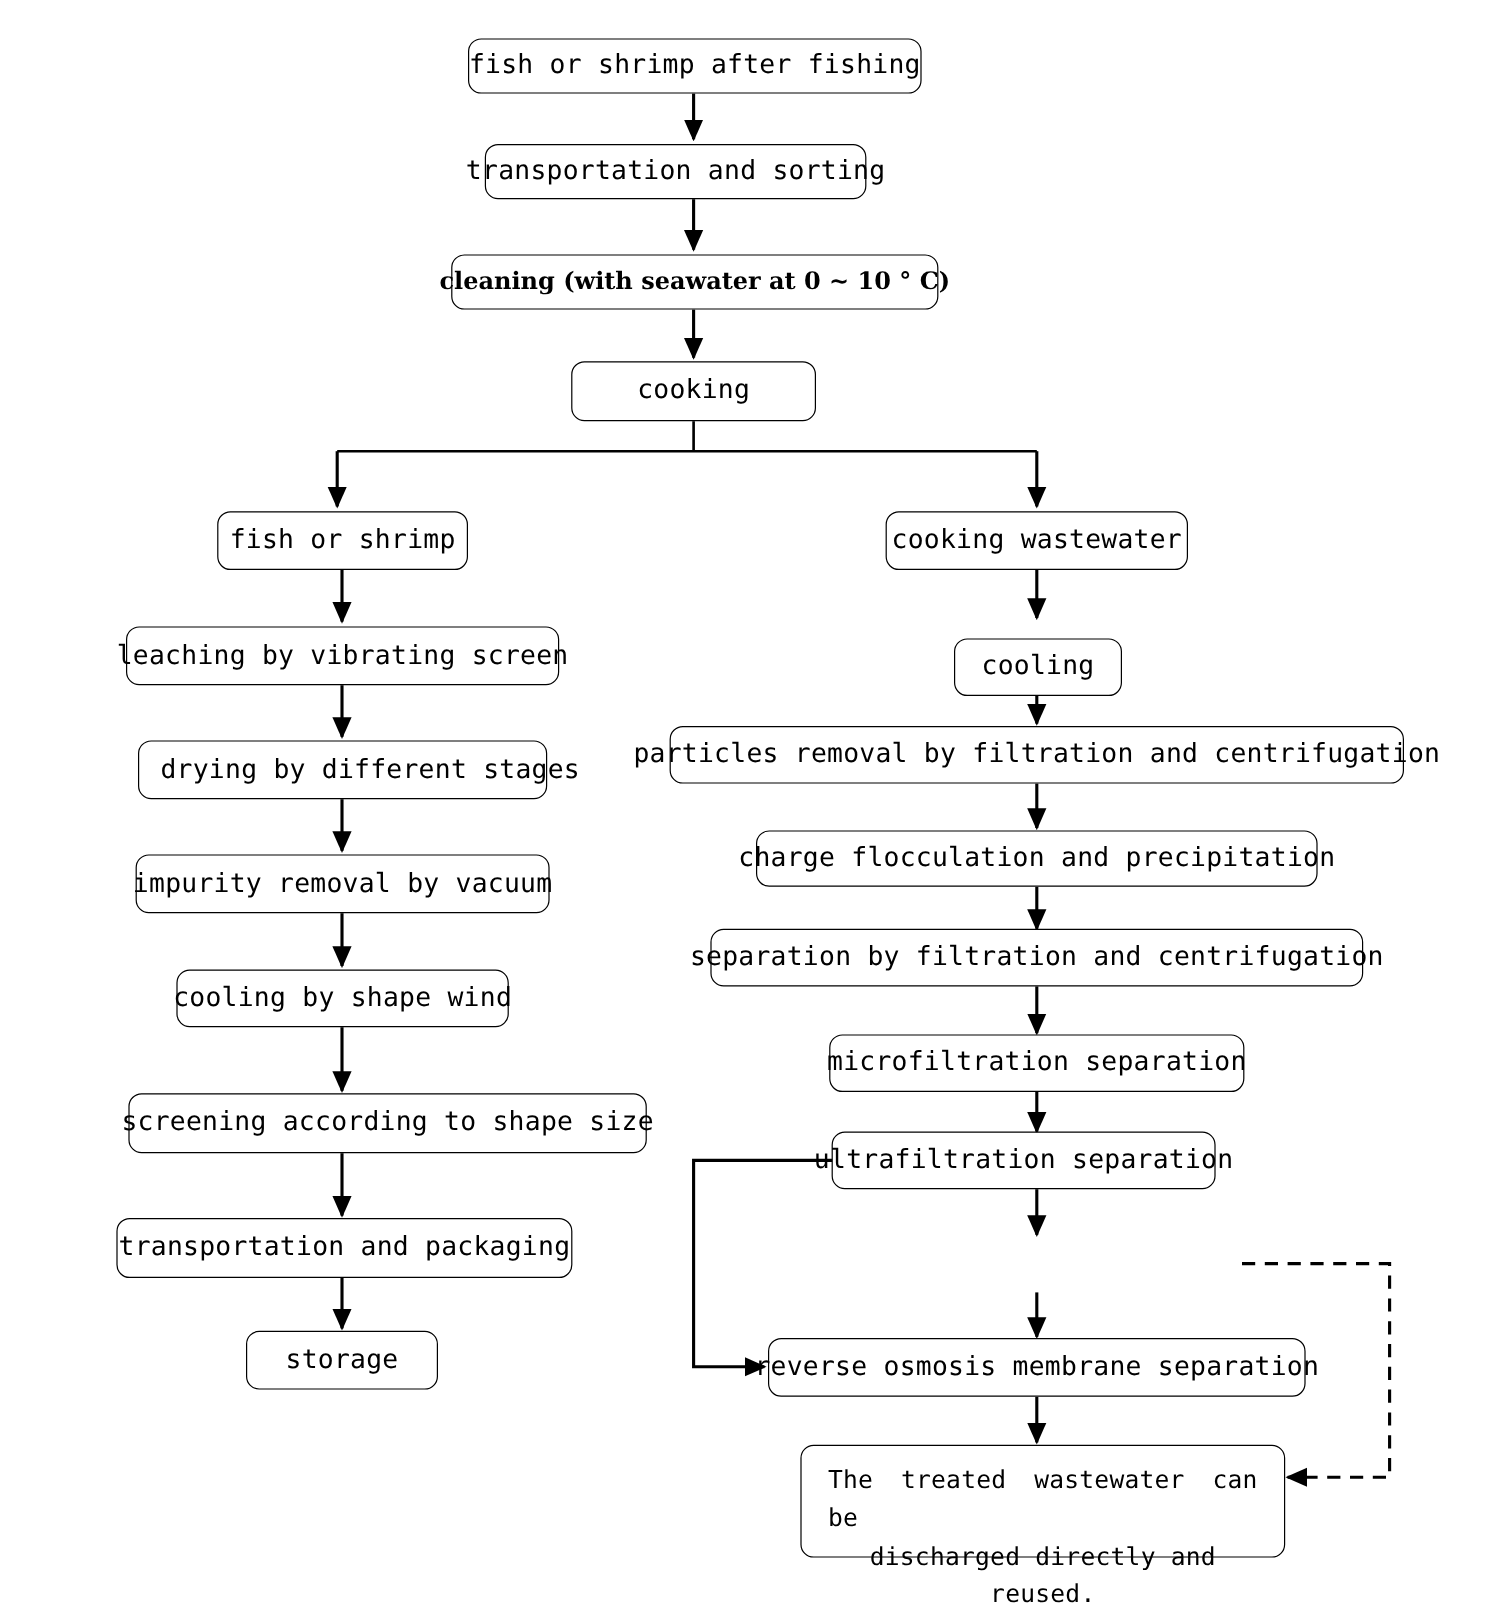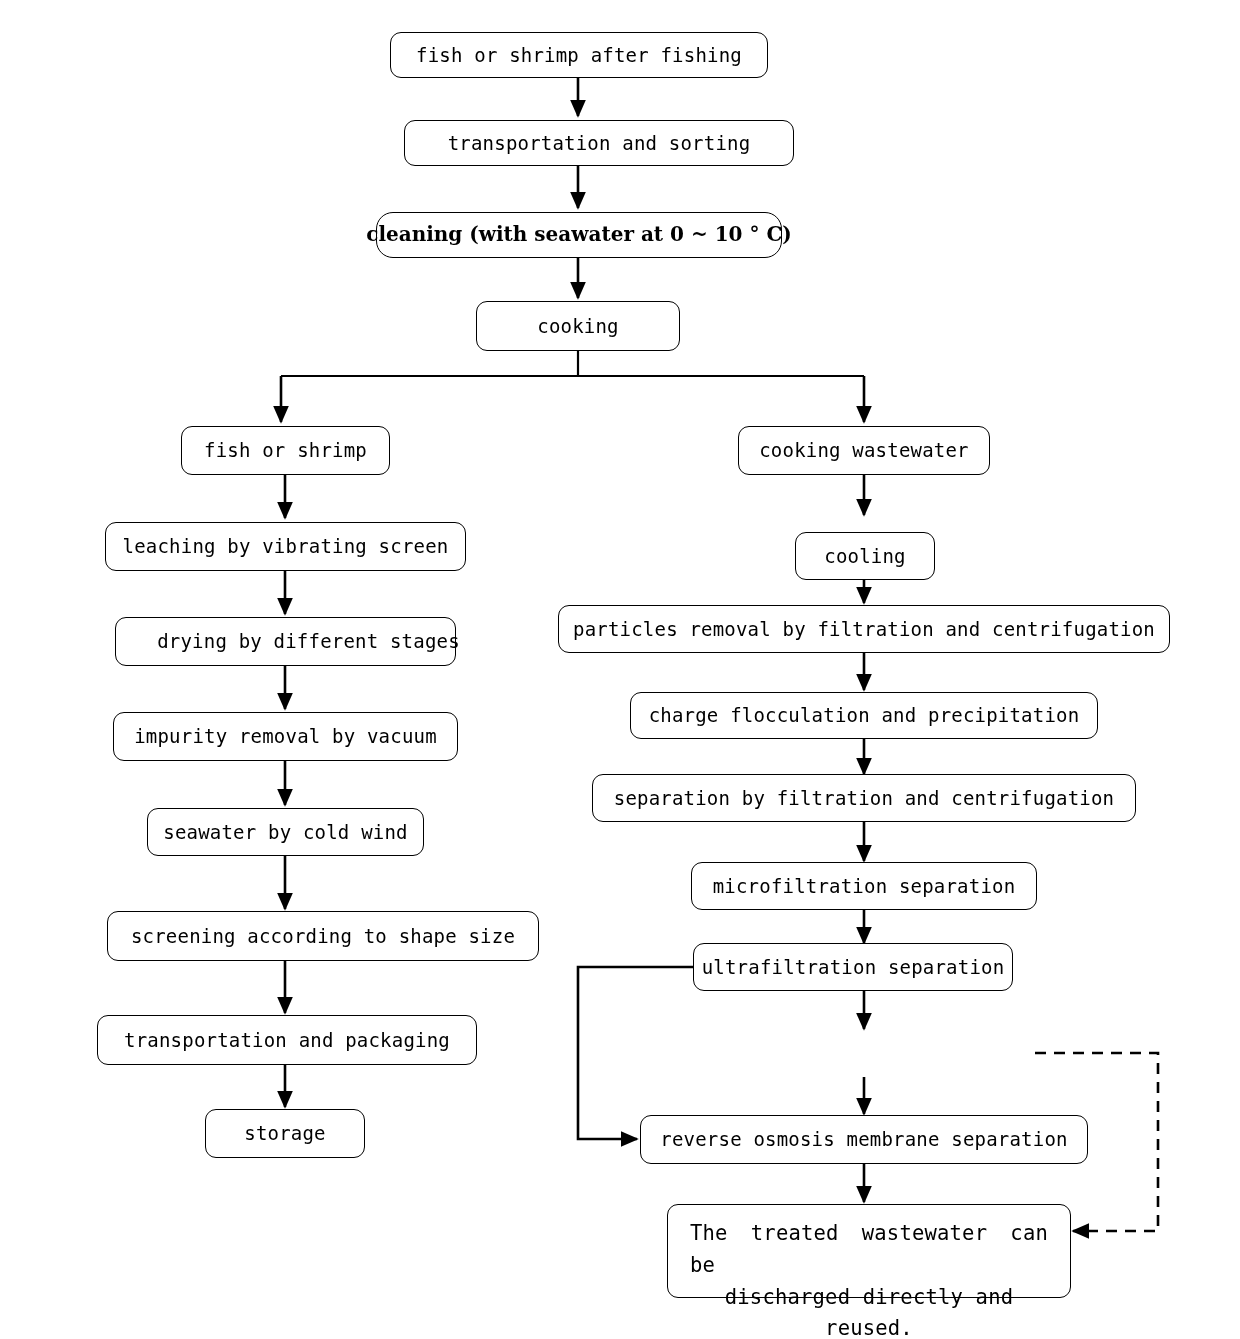--- a/index.html
+++ b/index.html
@@ -29,21 +29,21 @@
     box-sizing: border-box;
     border: 1.6px solid #000000;
     border-radius: 11px;
     background: #ffffff;
     display: flex;
     align-items: center;
     justify-content: center;
     text-align: center;
     color: #000000;
     font-family: "DejaVu Sans Mono", "Liberation Mono", monospace;
-    font-size: 19px;
+    font-size: 22px;
     line-height: 1.18;
     letter-spacing: 0.2px;
     z-index: 2;
     white-space: nowrap;
   }
   .node.bold-serif {
     font-family: "DejaVu Serif", "Liberation Serif", serif;
     font-weight: bold;
     font-size: 20px;
     letter-spacing: 0;
@@ -107,35 +107,35 @@
       <line x1="864" y1="1164" x2="864" y2="1202" marker-end="url(#arrow)"></line>
 
       <polyline points="694,967 578,967 578,1139 637,1139" marker-end="url(#arrow)"></polyline>
 
       <polyline points="1035,1053 1158,1053 1158,1231 1073,1231" stroke-dasharray="11 8" marker-end="url(#arrow)"></polyline>
     </g>
   </svg>
 
   <div class="node" style="left:390px; top:32px; width:378px; height:46px;">fish or shrimp after fishing</div>
 
-  <div class="node" style="left:404px; top:120px; width:390px; height:46px;">transportation and sorting</div>
+  <div class="node" style="left:404px; top:120px; width:318px; height:46px;">transportation and sorting</div>
 
-  <div class="node bold-serif" style="left:376px; top:212px; width:406px; height:46px;border-radius:17px;">cleaning (with seawater at 0 ~ 10 ° C)</div>
+  <div class="node bold-serif" style="left:376px; top:212px; width:406px; height:46px;">cleaning (with seawater at 0 ~ 10 ° C)</div>
 
   <div class="node" style="left:476px; top:301px; width:204px; height:50px;">cooking</div>
 
   <div class="node" style="left:181px; top:426px; width:209px; height:49px;">fish or shrimp</div>
 
   <div class="node" style="left:105px; top:522px; width:361px; height:49px;">leaching by vibrating screen</div>
 
   <div class="node" style="left:115px; top:617px; width:341px; height:49px;padding-left:46px;">drying by different stages</div>
 
   <div class="node" style="left:113px; top:712px; width:345px; height:49px;">impurity removal by vacuum</div>
 
-  <div class="node" style="left:147px; top:808px; width:277px; height:48px;">seawater by cold wind</div>
+  <div class="node" style="left:147px; top:808px; width:277px; height:48px;">cooling by shape wind</div>
 
   <div class="node" style="left:68px; top:911px; width:432px; height:50px;margin-left:39px;">screening according to shape size</div>
 
   <div class="node" style="left:97px; top:1015px; width:380px; height:50px;">transportation and packaging</div>
 
   <div class="node" style="left:205px; top:1109px; width:160px; height:49px;">storage</div>
 
   <div class="node" style="left:738px; top:426px; width:252px; height:49px;">cooking wastewater</div>
 
   <div class="node" style="left:795px; top:532px; width:140px; height:48px;">cooling</div>

